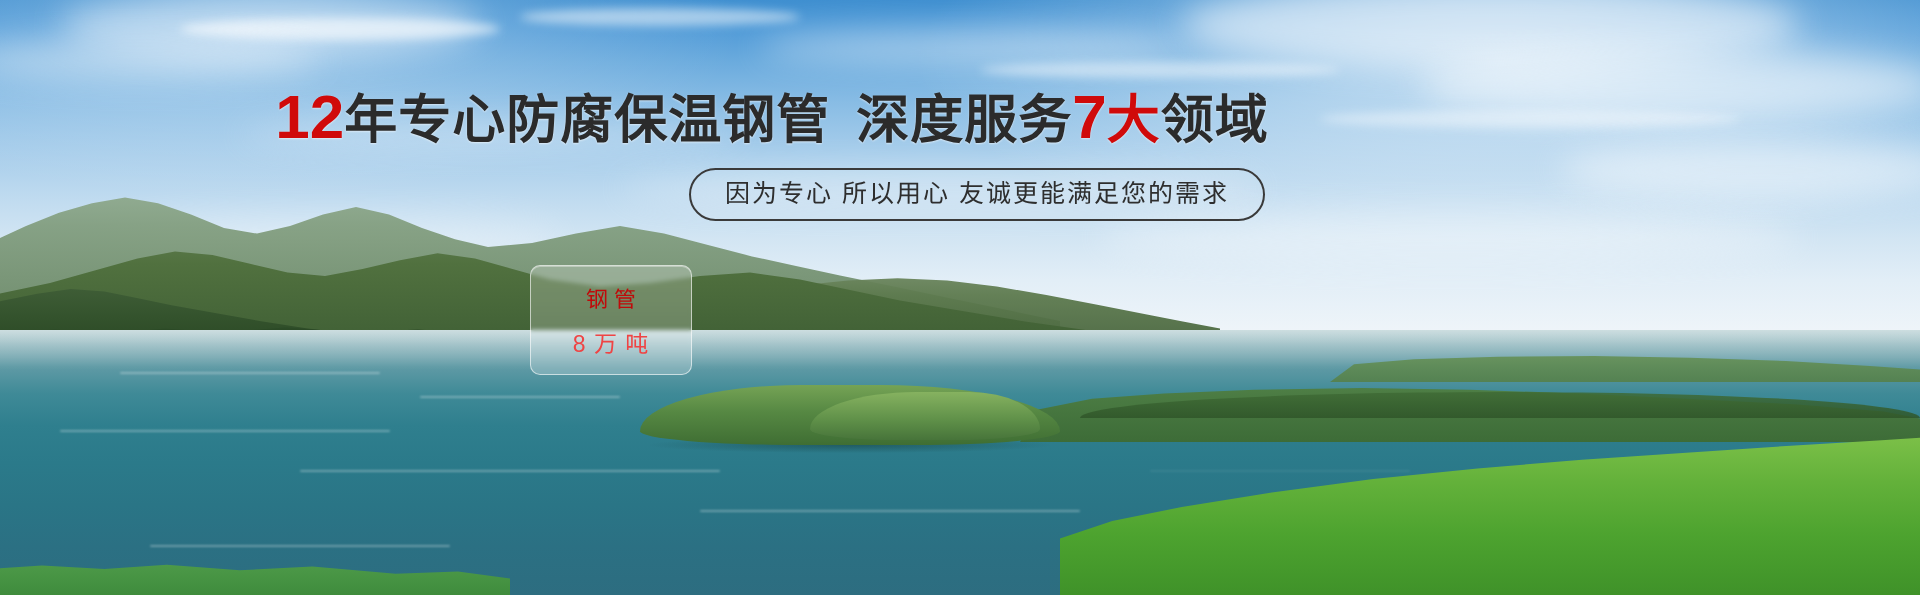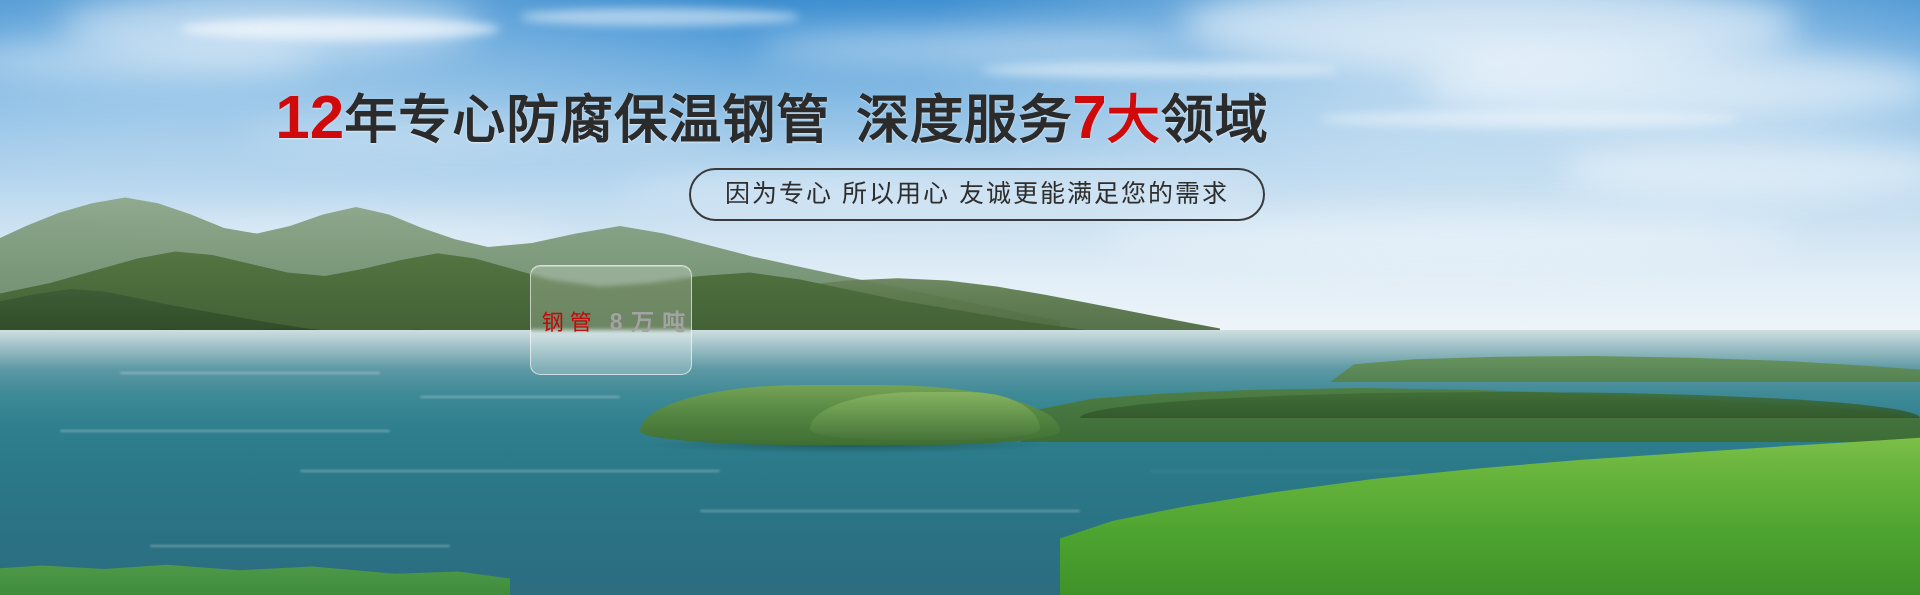--- a/index.html
+++ b/index.html
@@ -261,38 +261,38 @@
     gap: 8px;
   }
   .card {
     width: 160px;
     height: 108px;
     border-radius: 10px;
     border: 1px solid rgba(255,255,255,0.60);
     background: rgba(255,255,255,0.22);
     backdrop-filter: blur(2px);
     display: flex;
-    flex-direction: row;
+    flex-direction: column;
     align-items: center;
     justify-content: center;
     gap: 12px;
     box-shadow: inset 0 1px 0 rgba(255,255,255,0.35);
   }
   .card .ctitle {
     font-size: 22px;
     color: #c00a0a;
     letter-spacing: 6px;
     text-indent: 6px;
     font-weight: 400;
   }
   .card .cval {
     font-size: 23px;
-    color: #a3a3a3;
+    color: #ef4444;
     letter-spacing: 1px;
-    font-weight: 700;
+    font-weight: 400;
   }
   .card .cval sup {
     font-size: 13px;
     vertical-align: super;
   }
 </style>
 </head>
 <body>
 
 <div id="banner">

